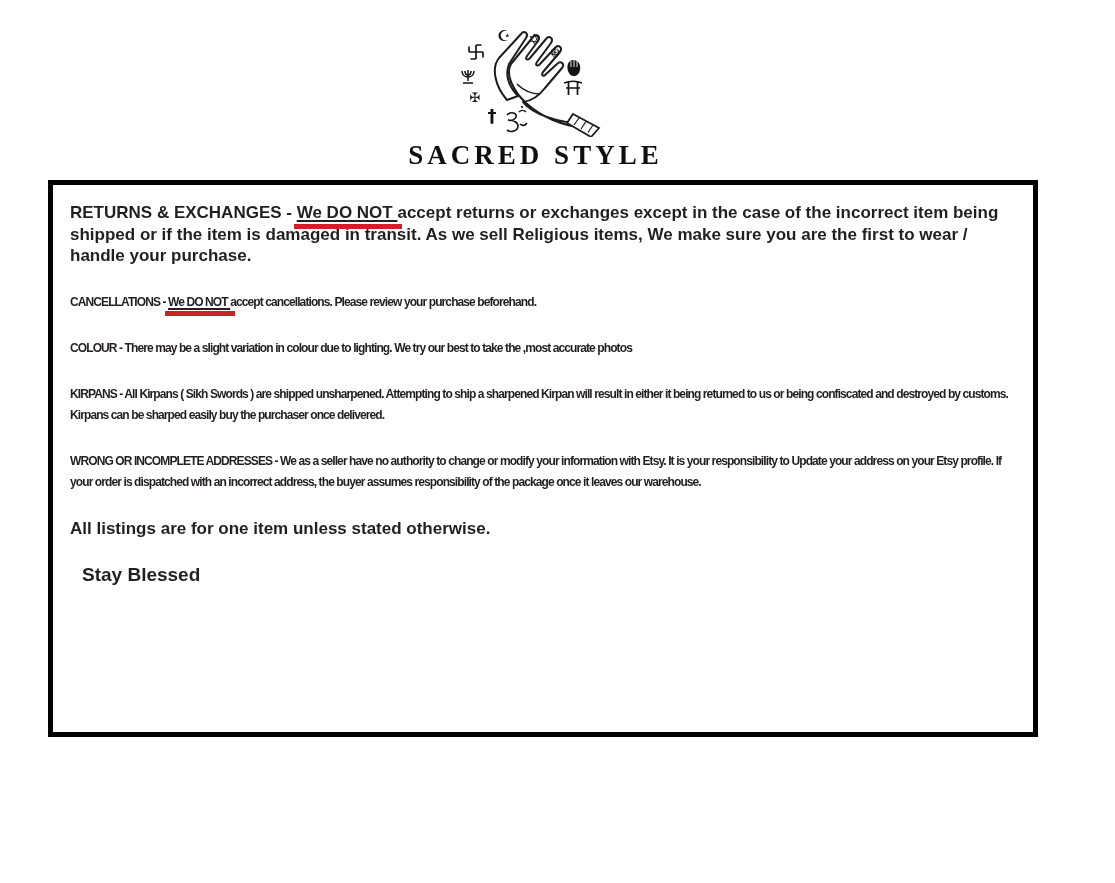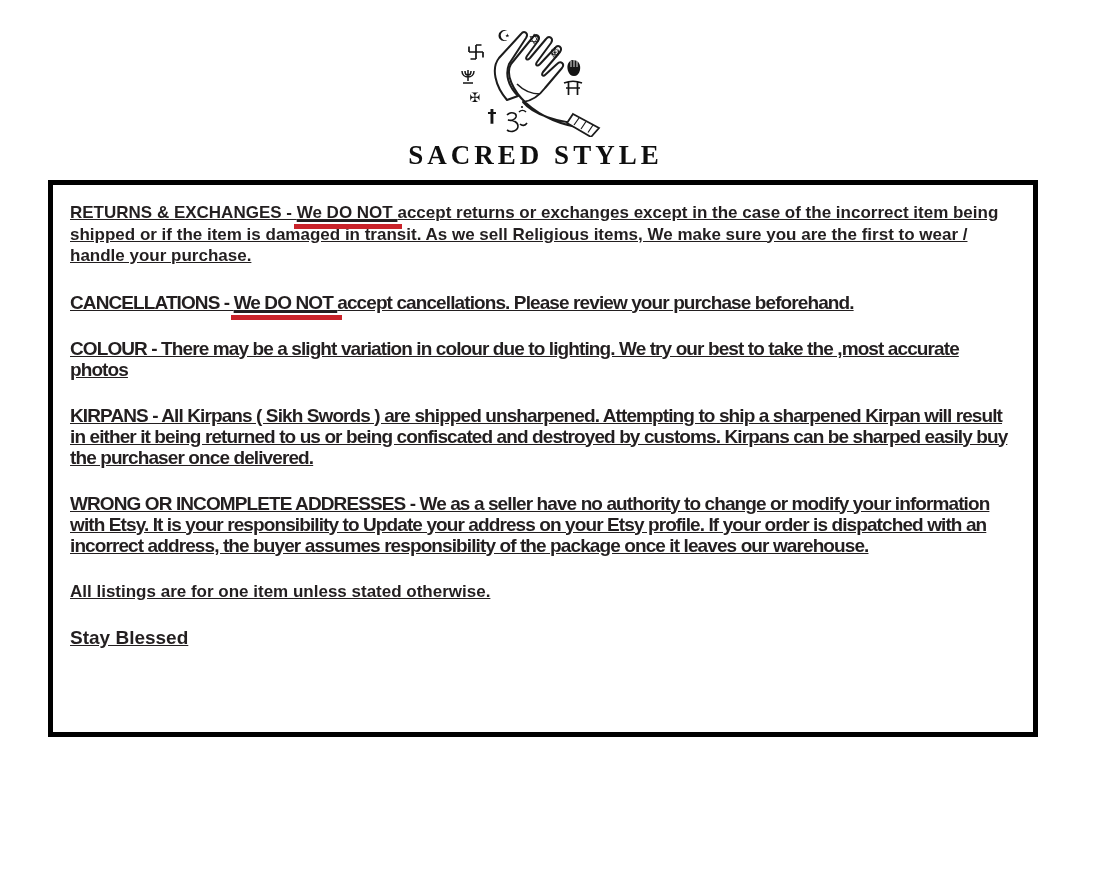--- a/index.html
+++ b/index.html
@@ -20,26 +20,26 @@
   .brand{
     font-family:"Liberation Serif","DejaVu Serif",serif;
     font-weight:700;font-size:27px;letter-spacing:4px;color:#0f0f0f;
     margin-top:3px;white-space:nowrap;
   }
 
   
   .box{
     position:absolute;left:48px;top:180px;width:990px;height:557px;
     box-sizing:border-box;border:5px solid #000;
-    padding:17px 20px 0 17px;color:var(--ink);text-decoration:underline;
+    padding:17px 20px 0 17px;color:var(--ink);
   }
   .para{margin:0 0 25px 0;font-weight:bold;font-size:17px;line-height:21.5px;}
-  .para.condensed{font-size:19px;line-height:21px;letter-spacing:-0.9px;}
+  .para.condensed{font-size:12px;line-height:21px;letter-spacing:-0.9px;}
   .para.pre-gap{margin-top:4px;}
-  .closing{margin:0;font-weight:bold;font-size:19px;line-height:22px;}
+  .closing{margin:12px;font-weight:bold;font-size:19px;line-height:22px;}
   .donot{
     position:relative;
     text-decoration:underline;
     text-decoration-thickness:2px;
     text-underline-offset:2px;
   }
   .donot::after{
     content:"";position:absolute;left:-3px;right:-5px;bottom:-7px;height:5px;
     background:var(--red);
   }

